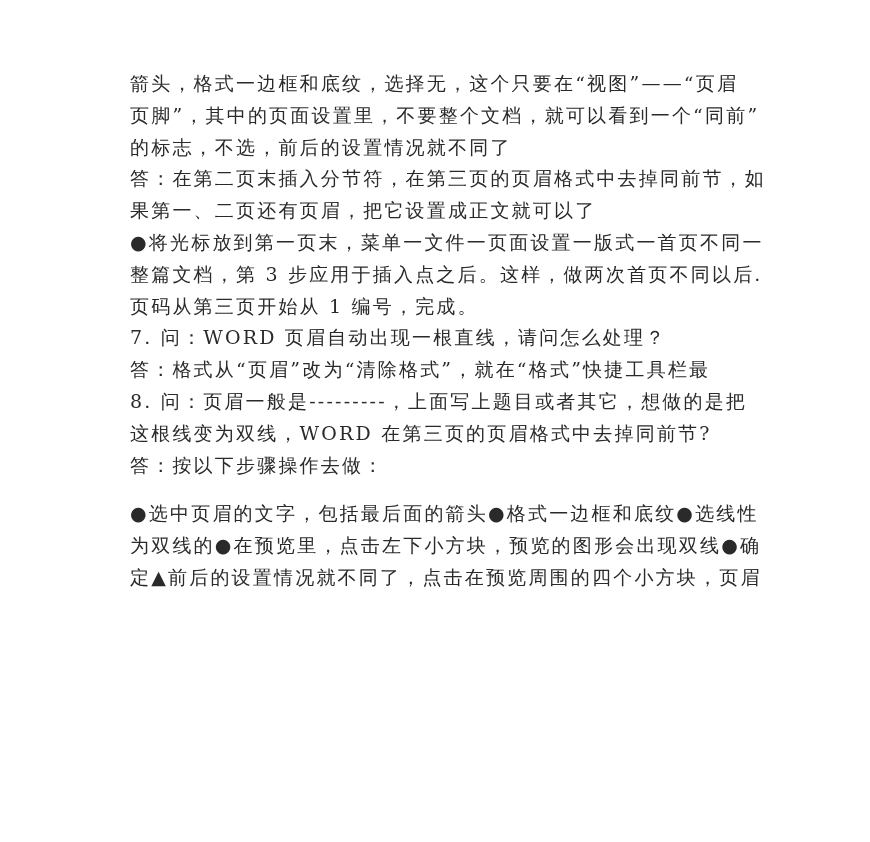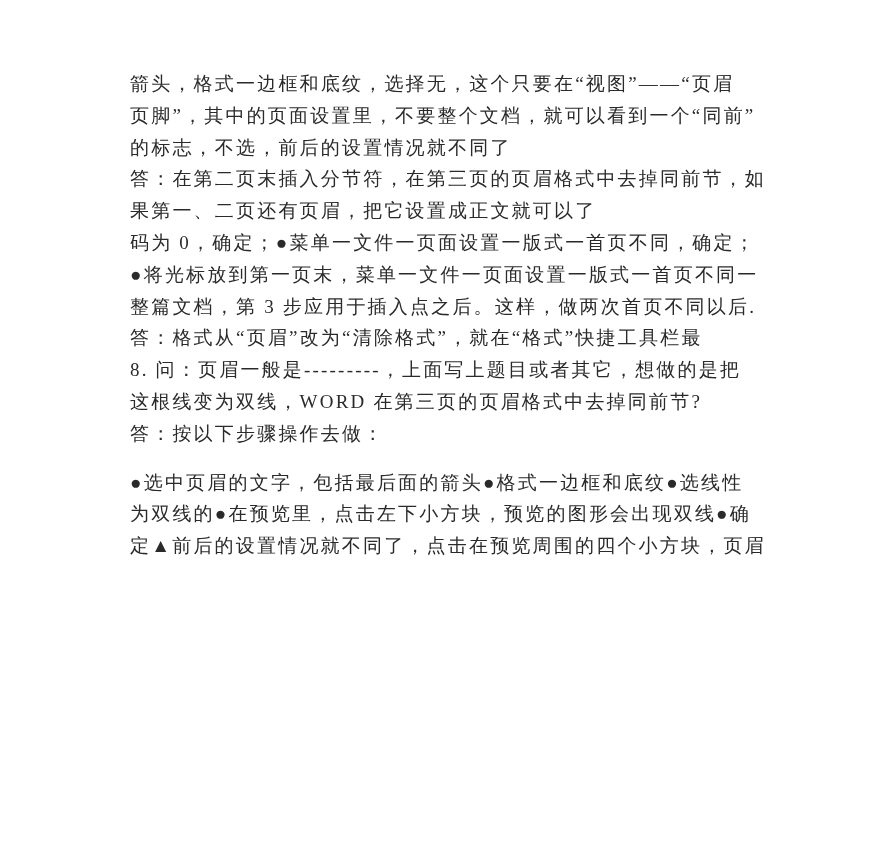--- a/index.html
+++ b/index.html
@@ -19,38 +19,38 @@
     padding: 68px 110px 0 130px;
     font-family: "DejaVu Serif", "Liberation Serif", serif;
     font-size: 19px;
     line-height: 31.8px;
     letter-spacing: 2.2px;
     color: #2a2a2a;
     white-space: nowrap;
   }
   .line {
     height: 31.8px;
-    font-family: Liberation Serif, serif;
   }
   .para-gap {
     margin-top: 17px;
   }
 </style>
 </head>
 <body>
 
 <div class="page">
   <div class="line">箭头，格式一边框和底纹，选择无，这个只要在“视图”——“页眉</div>
   <div class="line">页脚”，其中的页面设置里，不要整个文档，就可以看到一个“同前”</div>
   <div class="line">的标志，不选，前后的设置情况就不同了</div>
   <div class="line">答：在第二页末插入分节符，在第三页的页眉格式中去掉同前节，如</div>
   <div class="line">果第一、二页还有页眉，把它设置成正文就可以了</div>
-  <div class="line">码为 0，确定；●菜单一文件一页面设置一版式一首页不同，确定；</div>
   <div class="line">●将光标放到第一页末，菜单一文件一页面设置一版式一首页不同一</div>
   <div class="line">整篇文档，第 3 步应用于插入点之后。这样，做两次首页不同以后.</div>
+  <div class="line">页码从第三页开始从 1 编号，完成。</div>
+  <div class="line">7. 问：WORD 页眉自动出现一根直线，请问怎么处理？</div>
   <div class="line">答：格式从“页眉”改为“清除格式”，就在“格式”快捷工具栏最</div>
   <div class="line">8. 问：页眉一般是---------，上面写上题目或者其它，想做的是把</div>
   <div class="line">这根线变为双线，WORD 在第三页的页眉格式中去掉同前节?</div>
   <div class="line">答：按以下步骤操作去做：</div>
   <div class="line para-gap">●选中页眉的文字，包括最后面的箭头●格式一边框和底纹●选线性</div>
   <div class="line">为双线的●在预览里，点击左下小方块，预览的图形会出现双线●确</div>
   <div class="line">定▲前后的设置情况就不同了，点击在预览周围的四个小方块，页眉</div>
 </div>
 
 </body></html>

